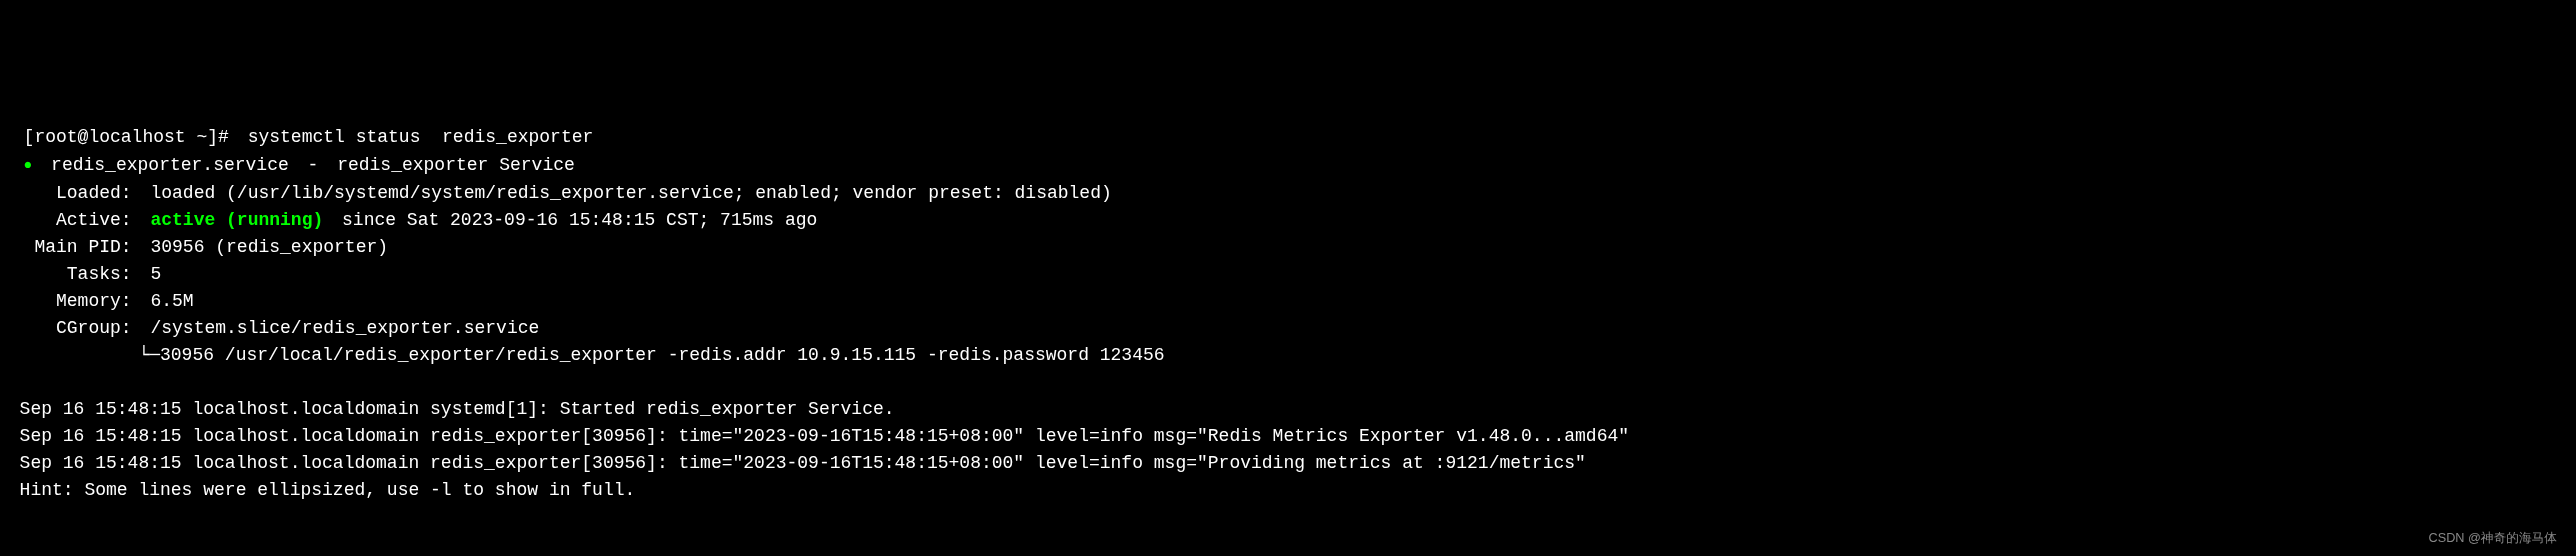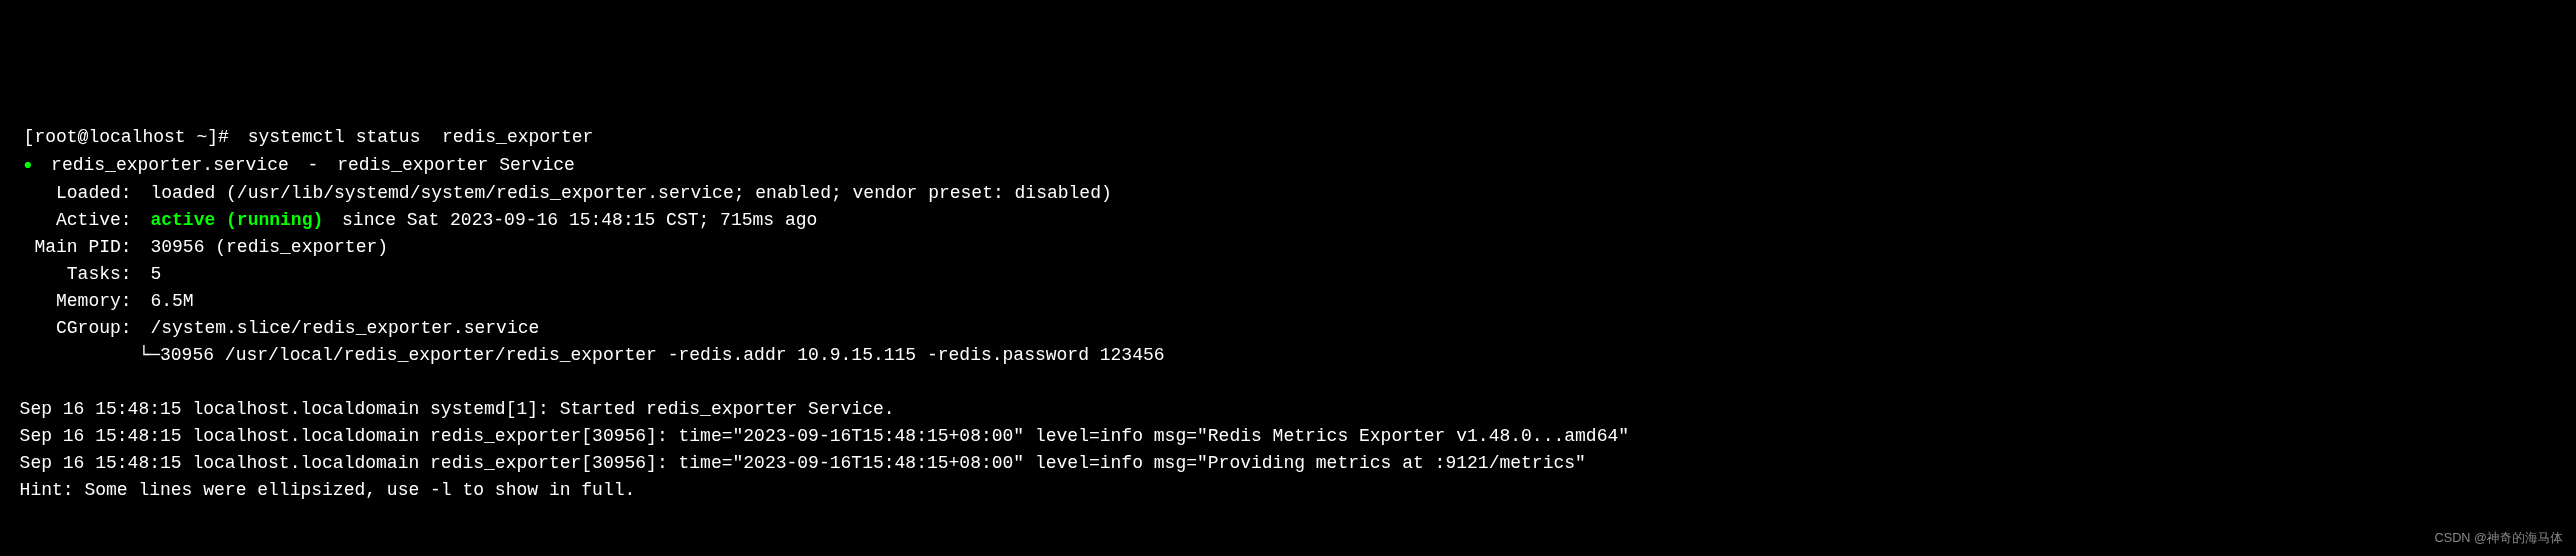--- a/index.html
+++ b/index.html
@@ -23,21 +23,21 @@
     }
     .bullet {
       color: #00ff00;
       font-size: 14.5px;
       display: inline-block;
       vertical-align: middle;
     }
     .watermark {
       position: fixed;
       bottom: 3.6px;
-      right: 9px;
+      right: 15px;
       color: #888888;
       font-size: 12.7px;
       font-family: sans-serif;
     }
   </style>
 </head>
 <body>
 
 
 

